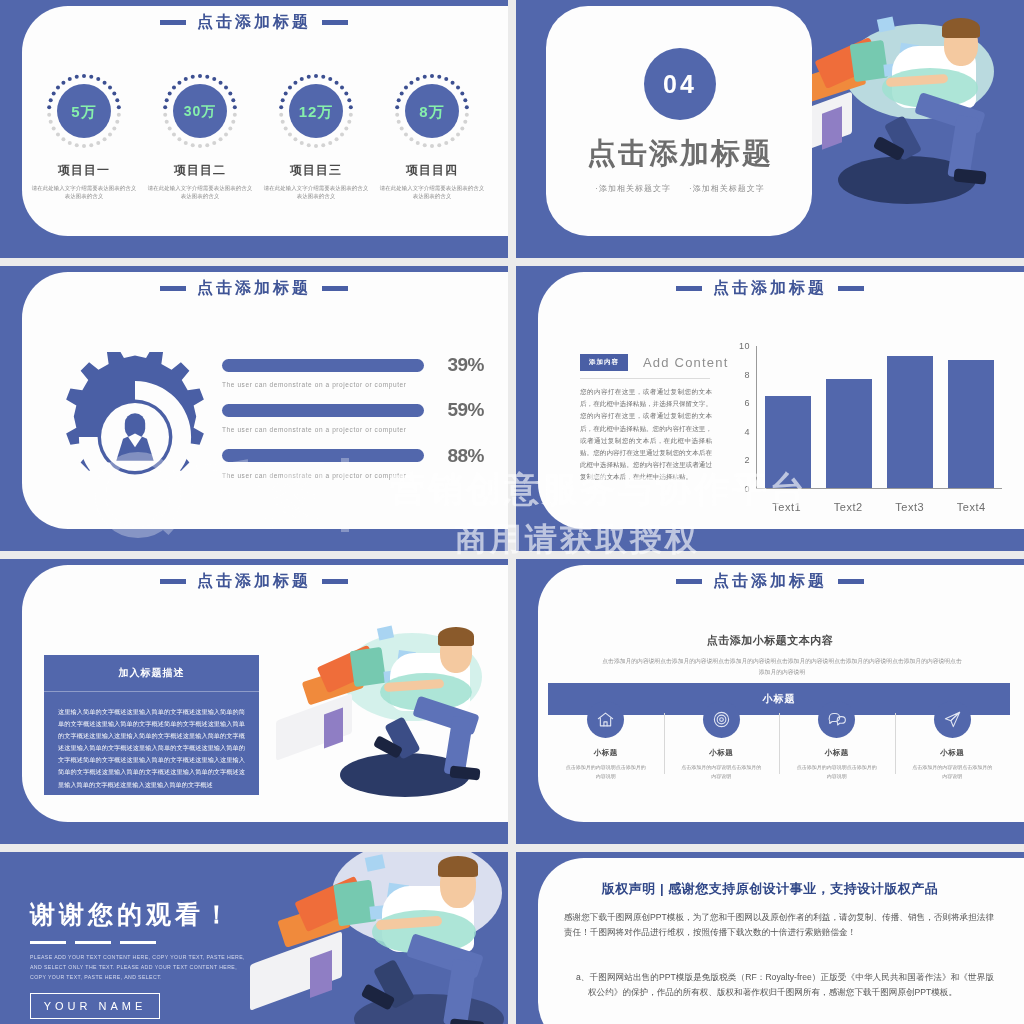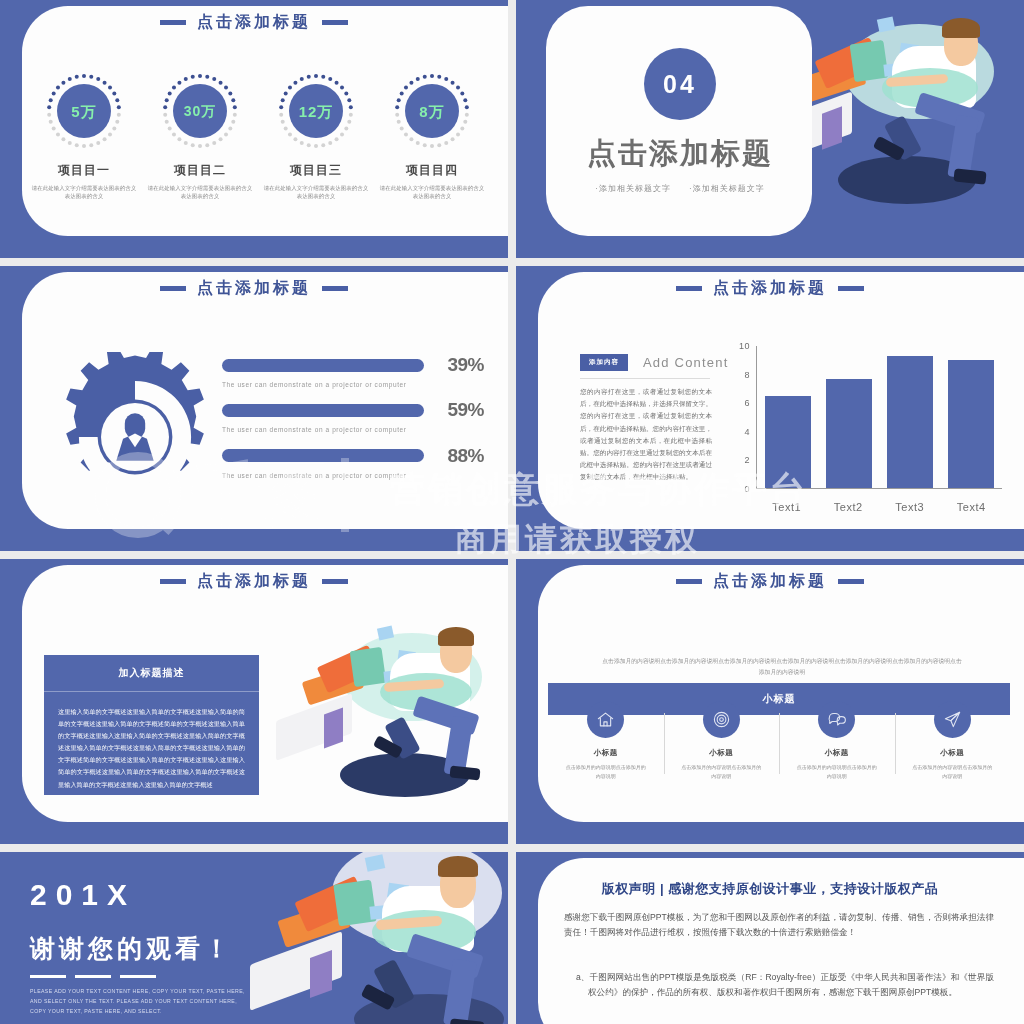--- a/index.html
+++ b/index.html
@@ -602,20 +602,21 @@
   <div class="slide">
     <div class="blue-plate"></div>
     <div class="white-card"></div>
 
     <div class="slide-title">
       <i class="title-dash"></i>
       <span class="title-text">点击添加标题</span>
       <i class="title-dash"></i>
     </div>
 
+    <div class="s6-title">点击添加小标题文本内容</div>
     <div class="s6-sub">点击添加月的内容说明点击添加月的内容说明点击添加月的内容说明点击添加月的内容说明点击添加月的内容说明点击添加月的内容说明点击添加月的内容说明</div>
 
     <div class="s6-band">
       <span>小标题</span>
     </div>
 
     <div class="s6-cols">
       <div class="s6-col">
         <div class="s6-icon">
           <svg viewBox="0 0 24 24" fill="none" stroke="#dfe4f2" stroke-width="1.4" stroke-linecap="round" stroke-linejoin="round">
@@ -679,21 +680,20 @@
       <div class="hair" style="left:202px; top:12px; width:40px; height:21px;"></div>
       <div class="arm" style="left:140px; top:74px; width:66px; height:10px; transform:rotate(-4deg); border-radius:5px;"></div>
       <div class="leg" style="left:172px; top:100px; width:74px; height:24px; transform:rotate(18deg); border-radius:4px;"></div>
       <div class="leg" style="left:212px; top:116px; width:24px; height:66px; transform:rotate(9deg); border-radius:4px;"></div>
       <div class="leg" style="left:146px; top:118px; width:24px; height:44px; transform:rotate(-28deg); border-radius:4px; background:#32426f;"></div>
       <div class="shoe" style="left:126px; top:146px; width:32px; height:14px; transform:rotate(28deg); border-radius:4px;"></div>
       <div class="shoe" style="left:214px; top:176px; width:34px; height:14px; transform:rotate(6deg); border-radius:4px;"></div>
     </div>
 
     <div class="thanks-body">
-      <div class="thanks-year">201X</div>
       <div class="thanks-main">谢谢您的观看！</div>
       <div class="thanks-dashes">
           <i></i>
           <i></i>
           <i></i>
         </div>
       <div class="thanks-en">PLEASE ADD YOUR TEXT CONTENT HERE, COPY YOUR TEXT, PASTE HERE, AND SELECT ONLY THE TEXT. PLEASE ADD YOUR TEXT CONTENT HERE, COPY YOUR TEXT, PASTE HERE, AND SELECT.</div>
       <div class="thanks-name">YOUR NAME</div>
     </div>
   </div>

